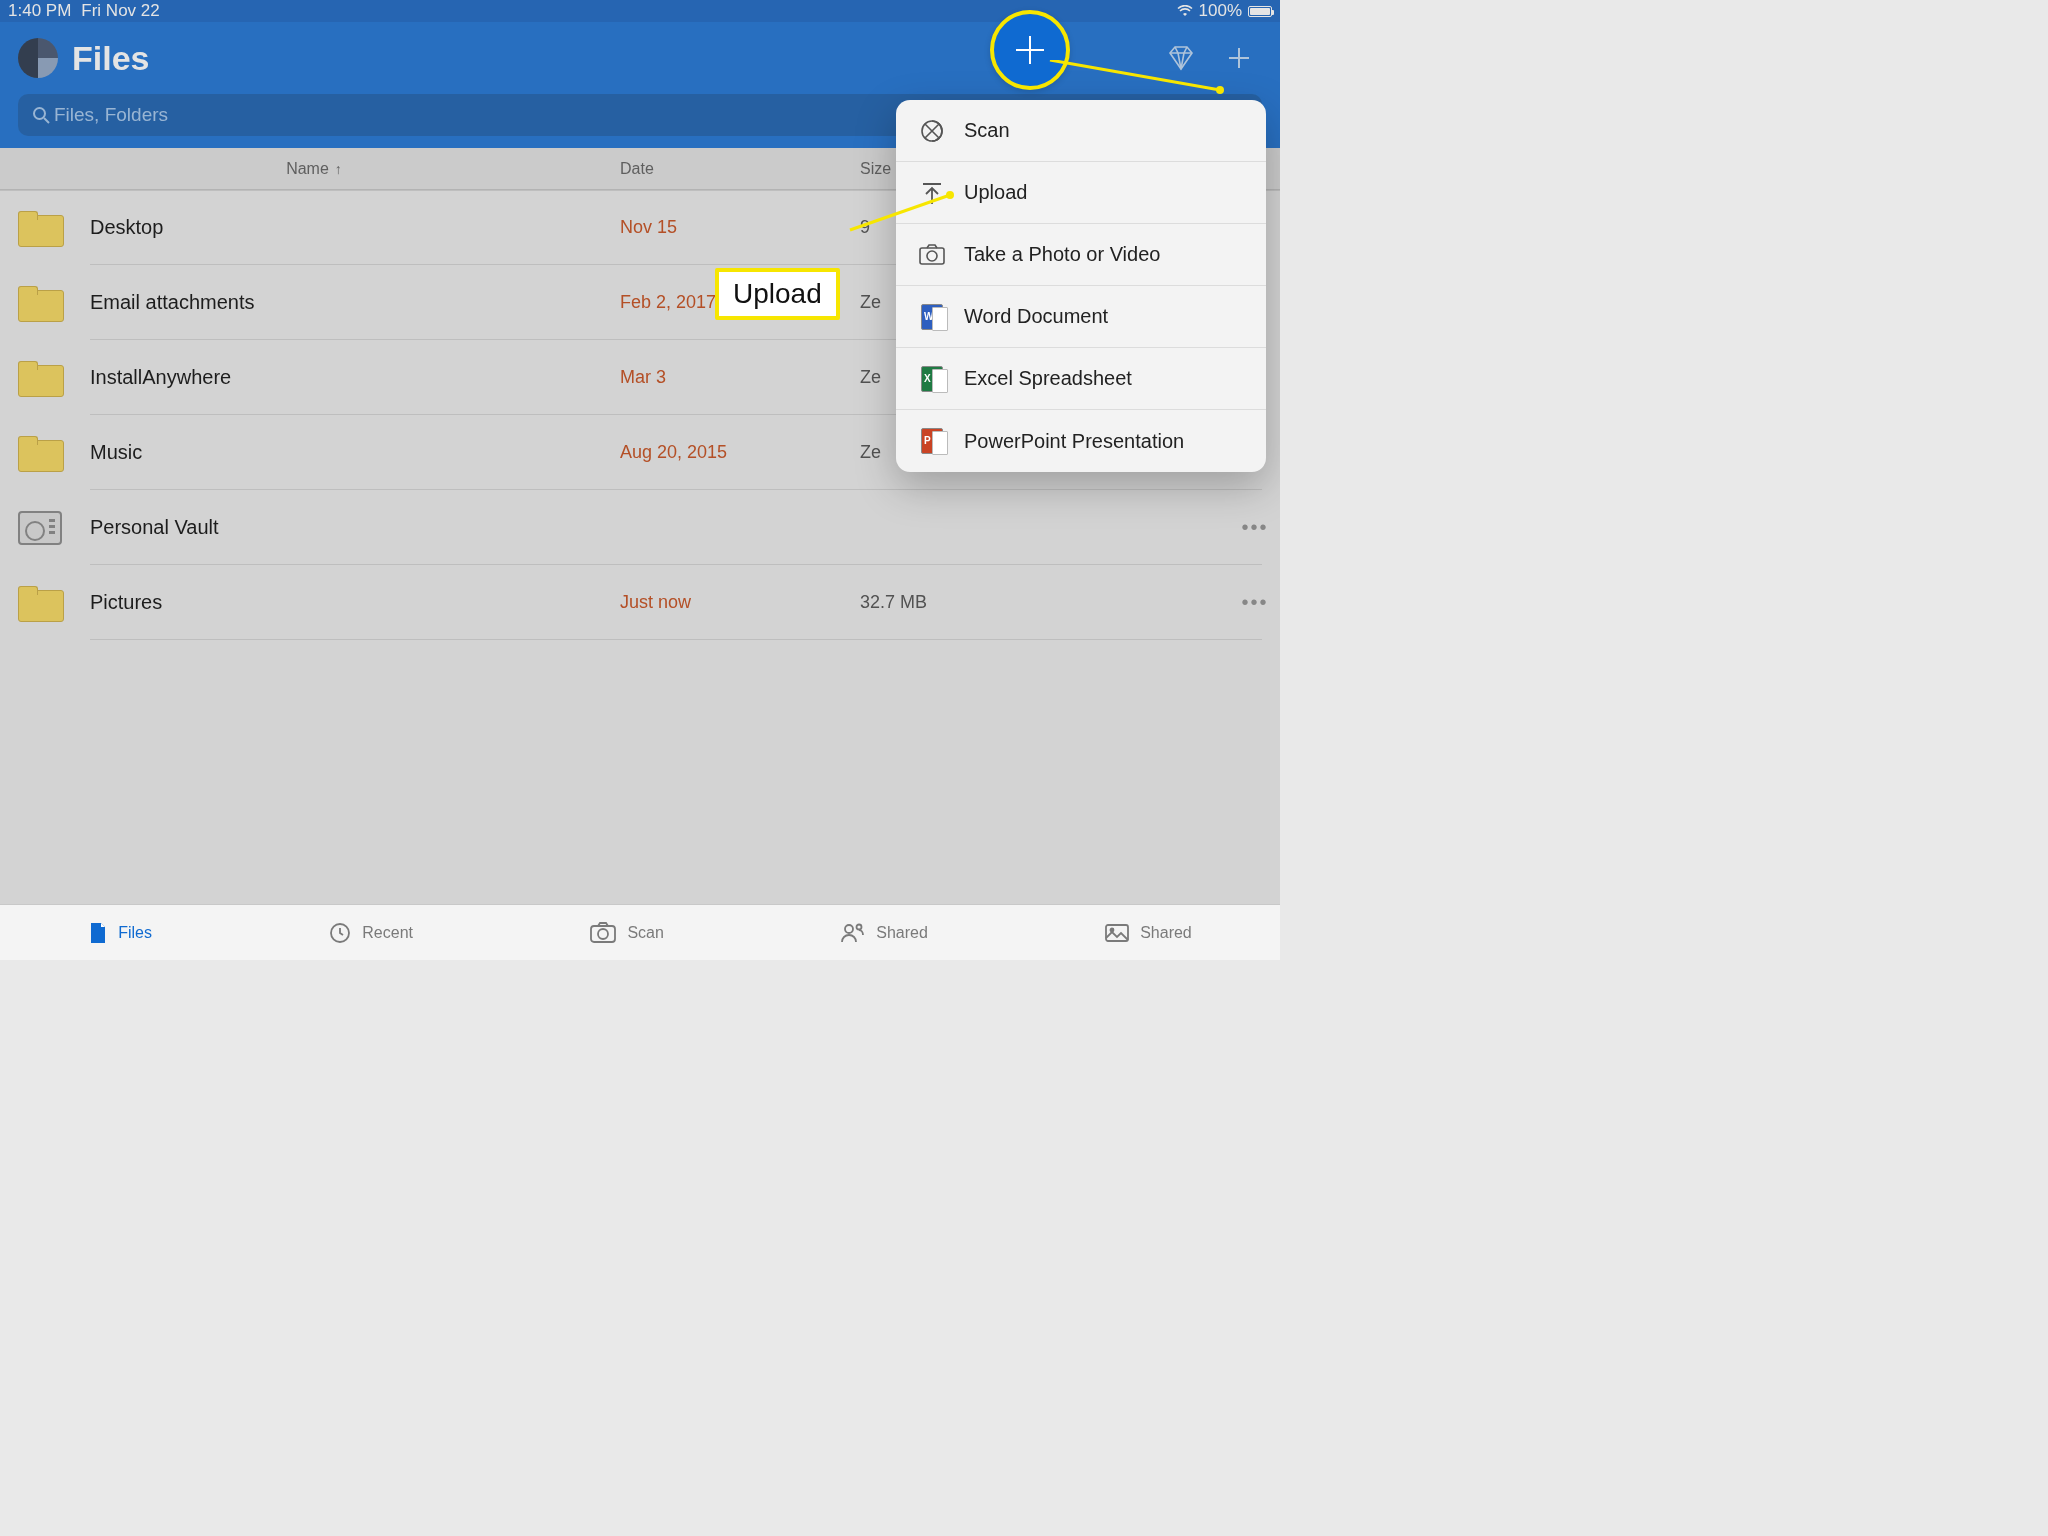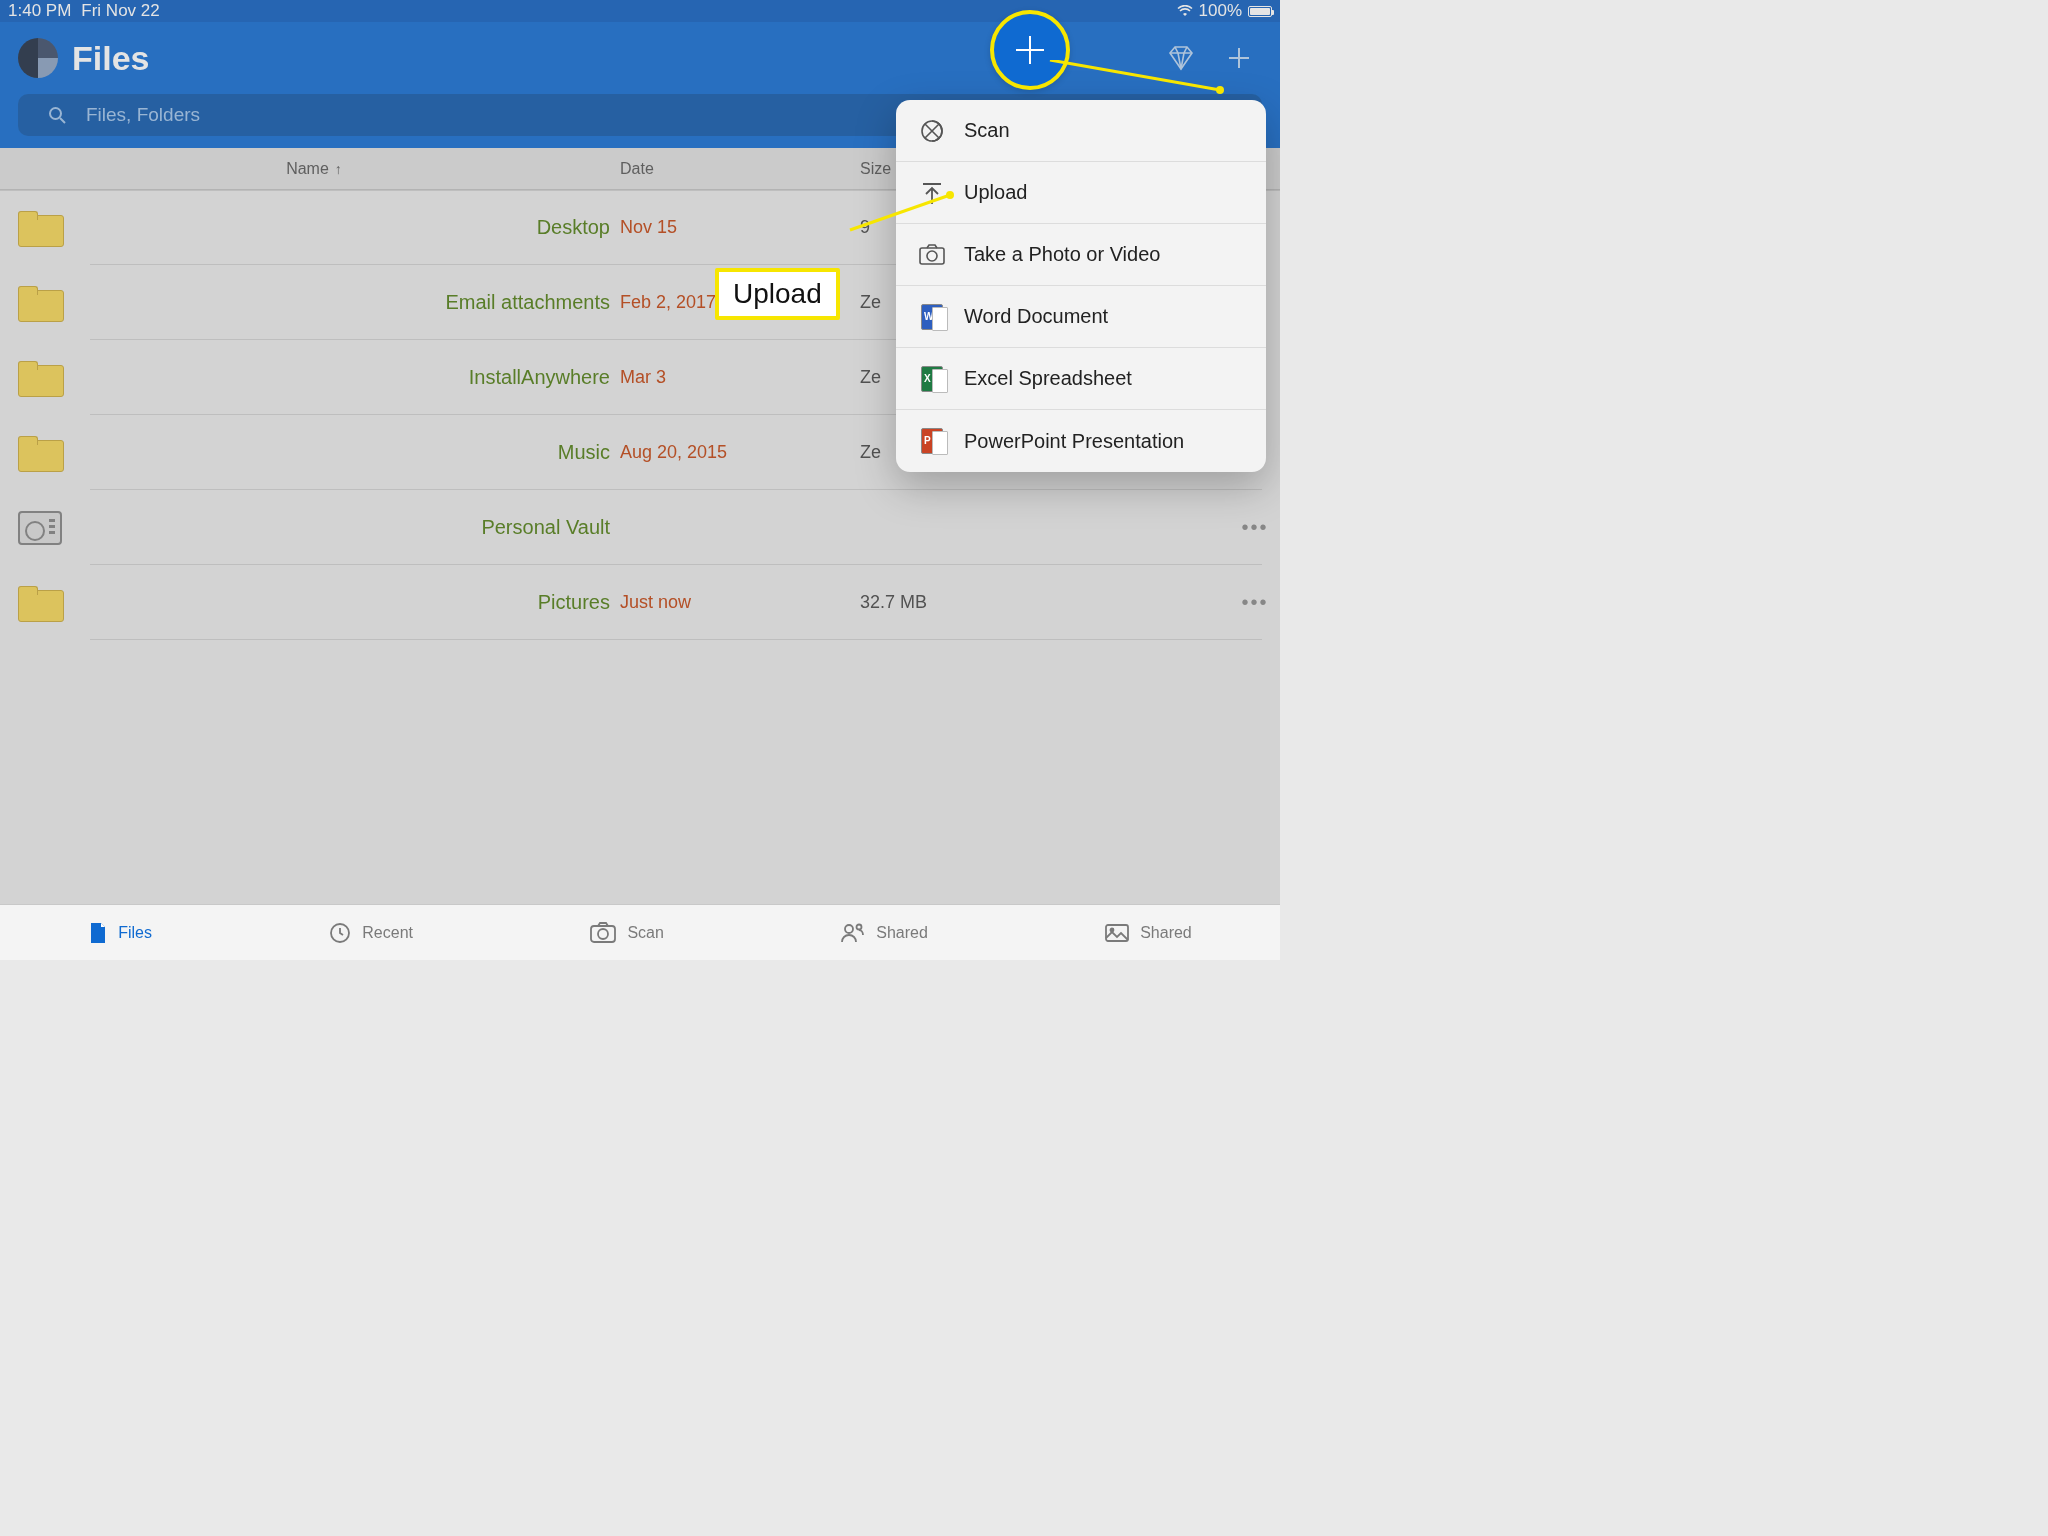--- a/index.html
+++ b/index.html
@@ -55,22 +55,22 @@
   .searchbar {
     background: #0F6AD1;
     padding: 0 18px 12px 18px;
   }
   .searchbox {
     background: rgba(0,0,0,0.18);
     border-radius: 10px;
     height: 42px;
     display:flex;
     align-items:center;
-    padding: 0 30px;
-    gap: 20px;
+    padding: 0 14px;
+    gap: 4px;
   }
   .searchbox input {
     flex:1; background:transparent; border:none; outline:none;
     color: #bcd6f3;
     font-size: 19px;
   }
   .searchbox input::placeholder { color:#9fc3ea; }
 
   
   .colhead {
@@ -92,21 +92,21 @@
     display:flex; align-items:center; height:75px;
     padding-left: 18px;
     position:relative;
   }
   .row .divider {
     position:absolute; left:90px; right:18px; bottom:0;
     height:1px; background:#cfcfcf;
   }
   .row:first-child .topdiv { position:absolute; left:0; right:0; top:0; height:1px; background:#cfcfcf;}
   .ficon { width:48px; height:40px; flex:0 0 72px; display:flex; align-items:center; justify-content:flex-start;}
-  .fname { width: 520px; font-size:20px; color:#4d7c0f;text-align:right; }
+  .fname { width: 520px; font-size:20px; color:#000000; }
   .fdate { width: 240px; font-size:18px; color:#c2410c; padding-left:10px;}
   .fsize { flex:1; font-size:18px; color:#444; padding-left:10px;}
   .more { width:50px; color:#888; font-size:20px; letter-spacing:2px; text-align:center;}
 
   
   .folder {
     width:44px; height:34px; position:relative;
   }
   .folder::before{
     content:""; position:absolute; left:0; top:4px; width:44px; height:30px;

